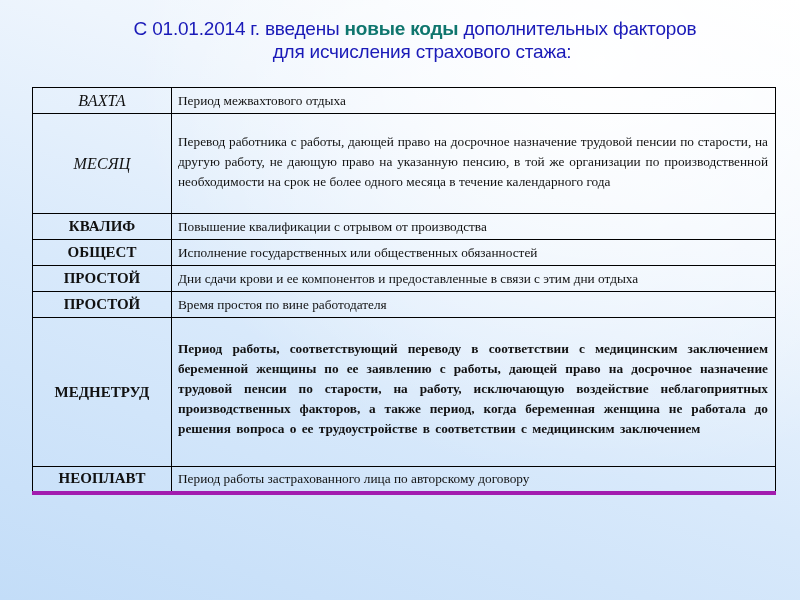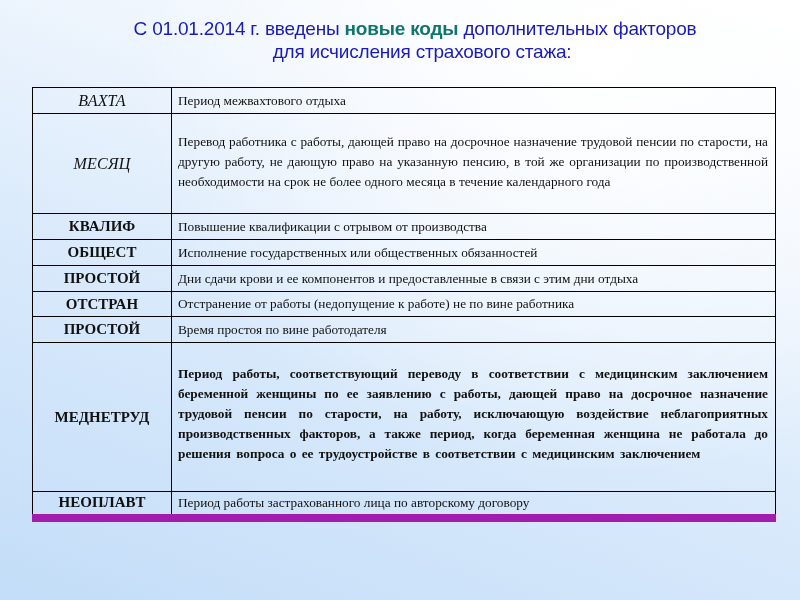--- a/index.html
+++ b/index.html
@@ -49,21 +49,21 @@
       font-family: "Liberation Serif", serif;
       color: #111;
       font-size: 13.3px;
     }
     table.codes td {
       border: 1px solid #000;
       padding: 0;
       vertical-align: middle;
     }
     table.codes tr:last-child td {
-      border-bottom: 8px solid #a21caf;
+      border-bottom: 4px solid #a21caf;
     }
     td.code {
       width: 138px;
       text-align: center;
       font-weight: bold;
       font-size: 15px;
     }
     td.code.light {
       font-weight: normal;
       font-size: 16px;
@@ -112,24 +112,20 @@
       <td class="desc">Повышение квалификации с отрывом от производства</td>
     </tr>
     <tr style="height:26px">
       <td class="code">ОБЩЕСТ</td>
       <td class="desc">Исполнение государственных или общественных обязанностей</td>
     </tr>
     <tr style="height:26px">
       <td class="code">ПРОСТОЙ</td>
       <td class="desc">Дни сдачи крови и ее компонентов и предоставленные в связи с этим дни отдыха</td>
     </tr>
-    <tr style="height:25px">
-      <td class="code">ОТСТРАН</td>
-      <td class="desc">Отстранение от работы (недопущение к работе) не по вине работника</td>
-    </tr>
     <tr style="height:26px">
       <td class="code">ПРОСТОЙ</td>
       <td class="desc">Время простоя по вине работодателя</td>
     </tr>
     <tr style="height:149px">
       <td class="code">МЕДНЕТРУД</td>
       <td class="desc med">Период работы, соответствующий переводу в соответствии с медицинским заключением беременной женщины по ее заявлению с работы, дающей право на досрочное назначение трудовой пенсии по старости, на работу, исключающую воздействие неблагоприятных производственных факторов, а также период, когда беременная женщина не работала до решения вопроса о ее трудоустройстве в соответствии с медицинским заключением</td>
     </tr>
     <tr style="height:26px">
       <td class="code">НЕОПЛАВТ</td>

